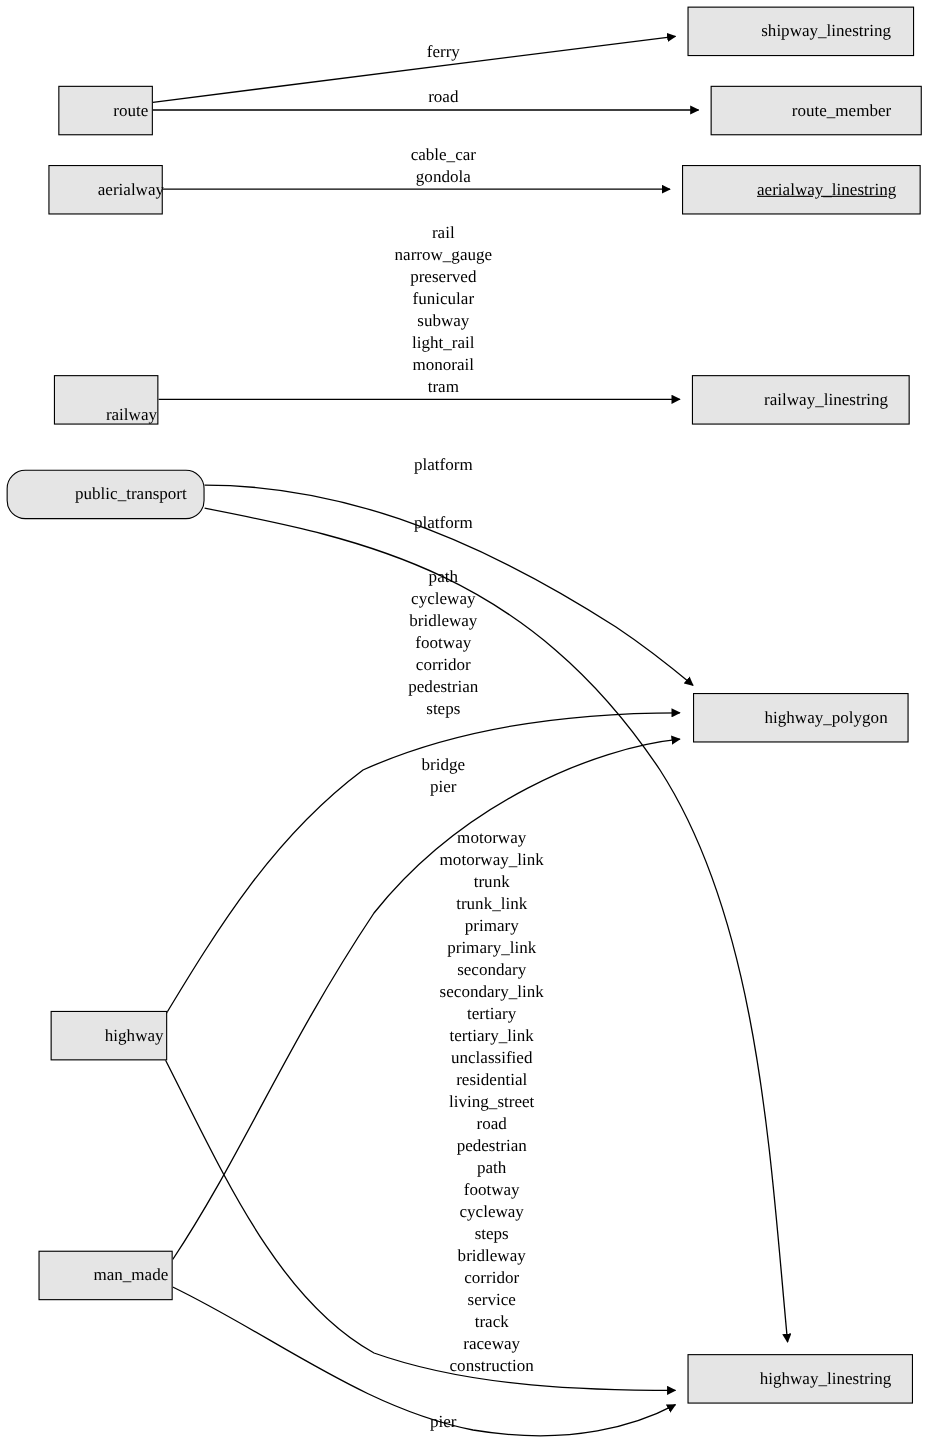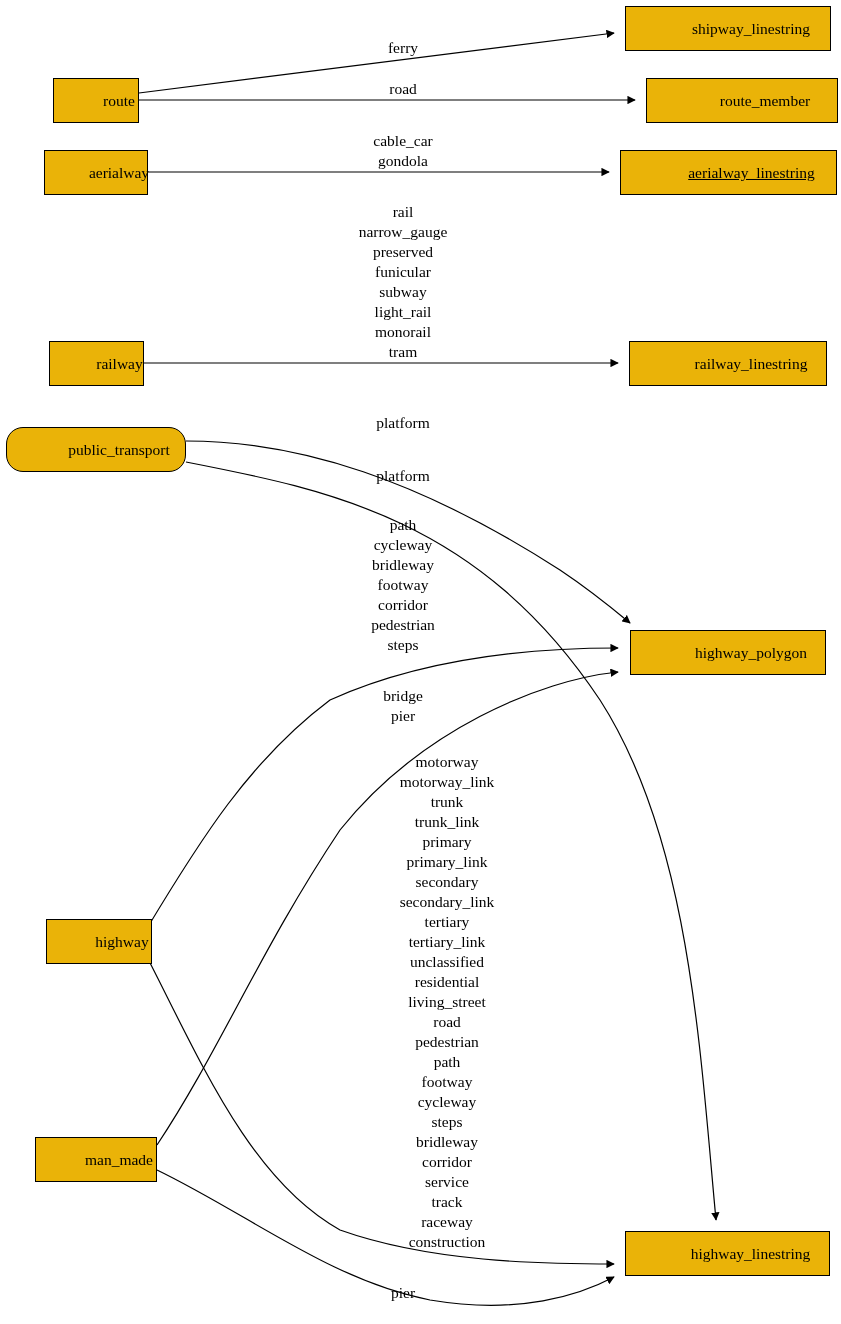--- a/index.html
+++ b/index.html
@@ -23,21 +23,21 @@
     left: 0;
     top: 0;
     width: 841px;
     height: 1324px;
     pointer-events: none;
   }
   .node {
     position: absolute;
     box-sizing: border-box;
     border: 1px solid #000000;
-    background: #eab308;
+    background: #e5e5e5;
     display: flex;
     align-items: center;
     justify-content: center;
     font-size: 15.5px;
     line-height: 1;
     white-space: nowrap;
     color: #000000;
     padding-left: 46px;
   }
   .edge-label {
@@ -84,21 +84,21 @@
       </div>
       <div class="node" style="left: 646px; top: 78px; width: 192px; height: 45px;">
         <span>route_member</span>
       </div>
       <div class="node" style="left: 44px; top: 150px; width: 104px; height: 45px;">
         <span>aerialway</span>
       </div>
       <div class="node" style="left: 620px; top: 150px; width: 217px; height: 45px; text-decoration: underline;">
         <span>aerialway_linestring</span>
       </div>
-      <div class="node" style="left: 49px; top: 341px; width: 95px; height: 45px;">
+      <div class="node" style="left: 49px; top: 341px; width: 95px; height: 45px; align-items: flex-end;">
         <span>railway</span>
       </div>
       <div class="node" style="left: 629px; top: 341px; width: 198px; height: 45px;">
         <span>railway_linestring</span>
       </div>
       <div class="node" style="left: 6px; top: 427px; width: 180px; height: 45px; border-radius: 17px;">
         <span>public_transport</span>
       </div>
       <div class="node" style="left: 630px; top: 630px; width: 196px; height: 45px;">
         <span>highway_polygon</span>

